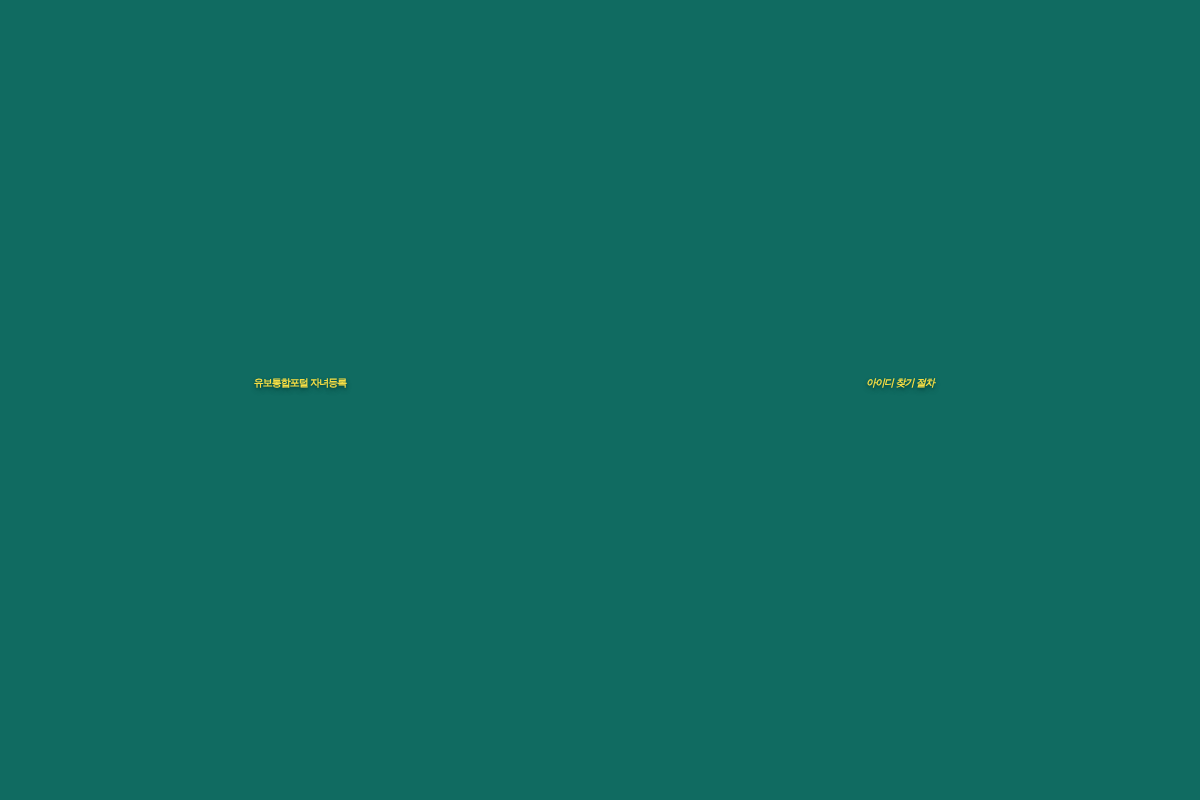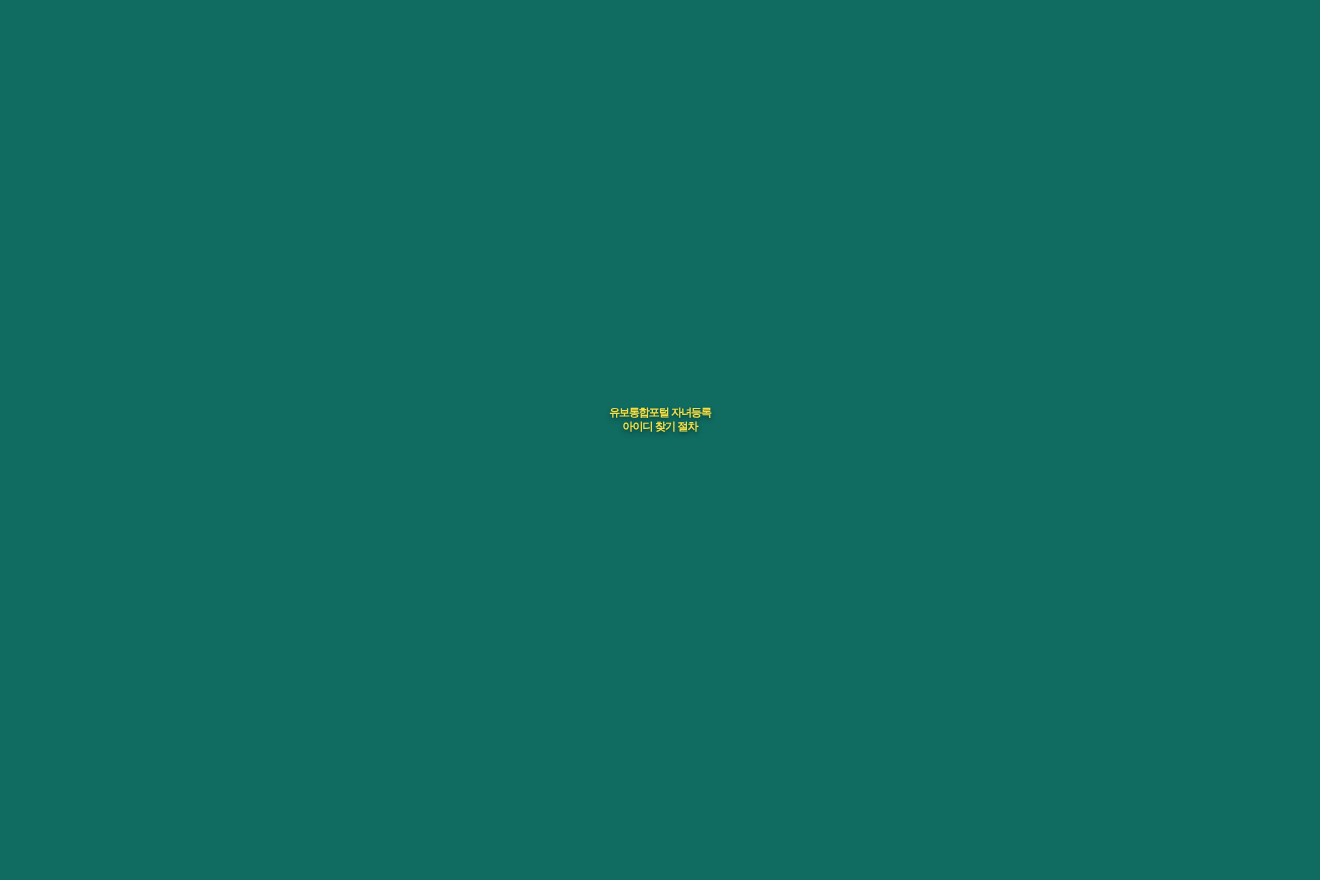--- a/index.html
+++ b/index.html
@@ -22,21 +22,20 @@
     background-color: #106b61;
     display: flex;
     flex-direction: column;
     align-items: center;
     justify-content: center;
     box-sizing: border-box;
   }
 
   #title-block {
     display: flex;
-    flex-direction: column;
     align-items: flex-start;
     justify-content: center;
     width: 100%;
     
     transform: translateY(-17px);
   }
 
   .title-line {
     display: block;
     width: 100%;
@@ -53,20 +52,21 @@
       0 1px 2px rgba(5, 48, 44, 0.35);
     -webkit-font-smoothing: antialiased;
   }
 
   .title-line.line-1 {
     font-size: 104px;
   }
 
   .title-line.line-2 {
     font-size: 104px;
+    font-style: italic;
   }
 </style>
 </head>
 <body>
 
 <div id="thumbnail-banner" style="background-color: rgb(16, 107, 97);">
 
   <div id="title-block">
 
     <span class="title-line line-1" style="color: rgb(246, 222, 69); font-size: 10px;">유보통합포털 자녀등록</span>

